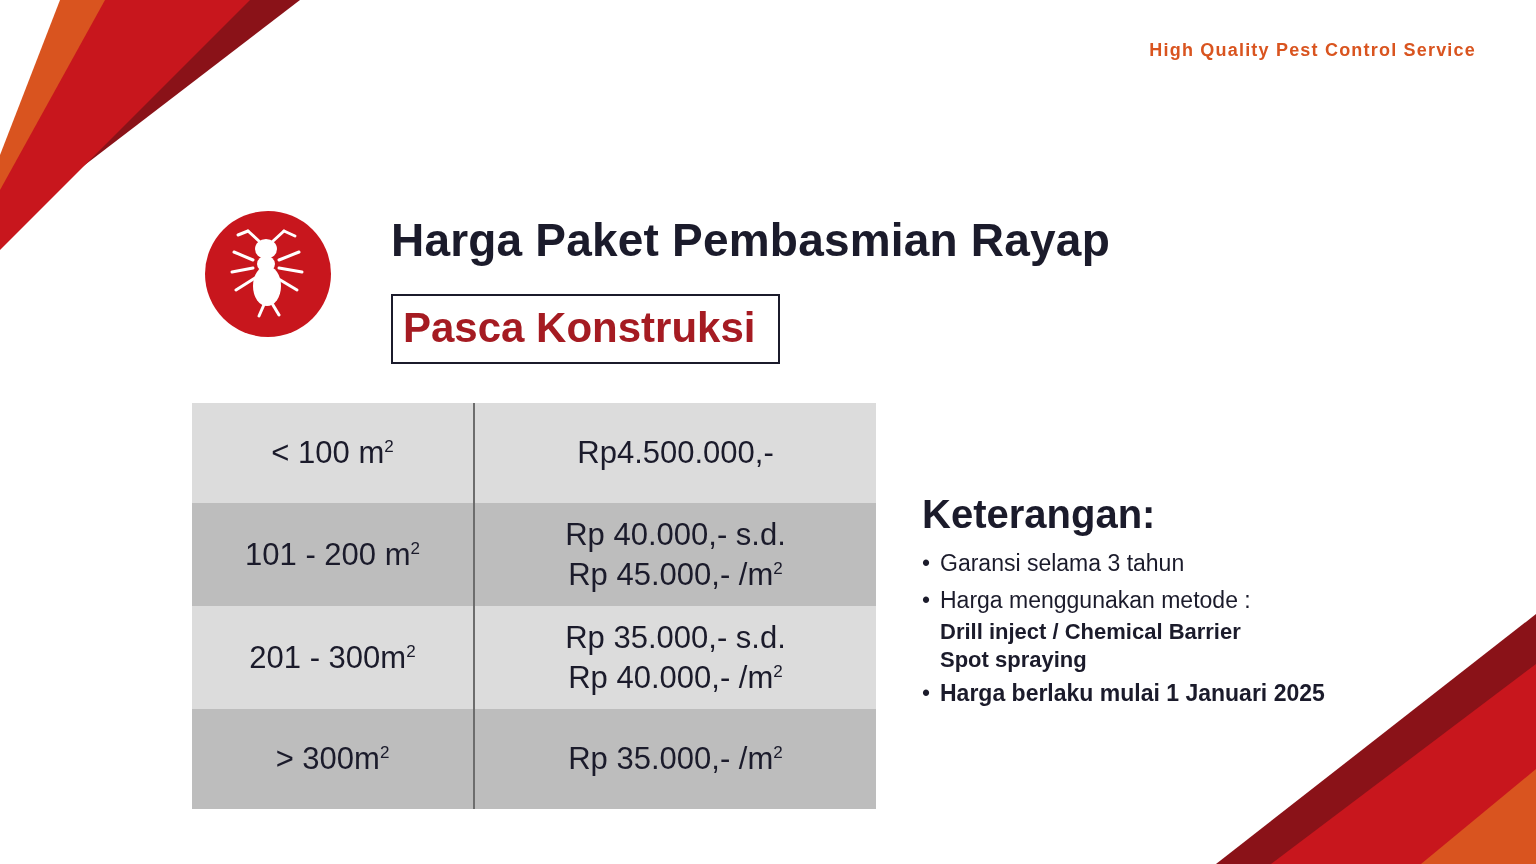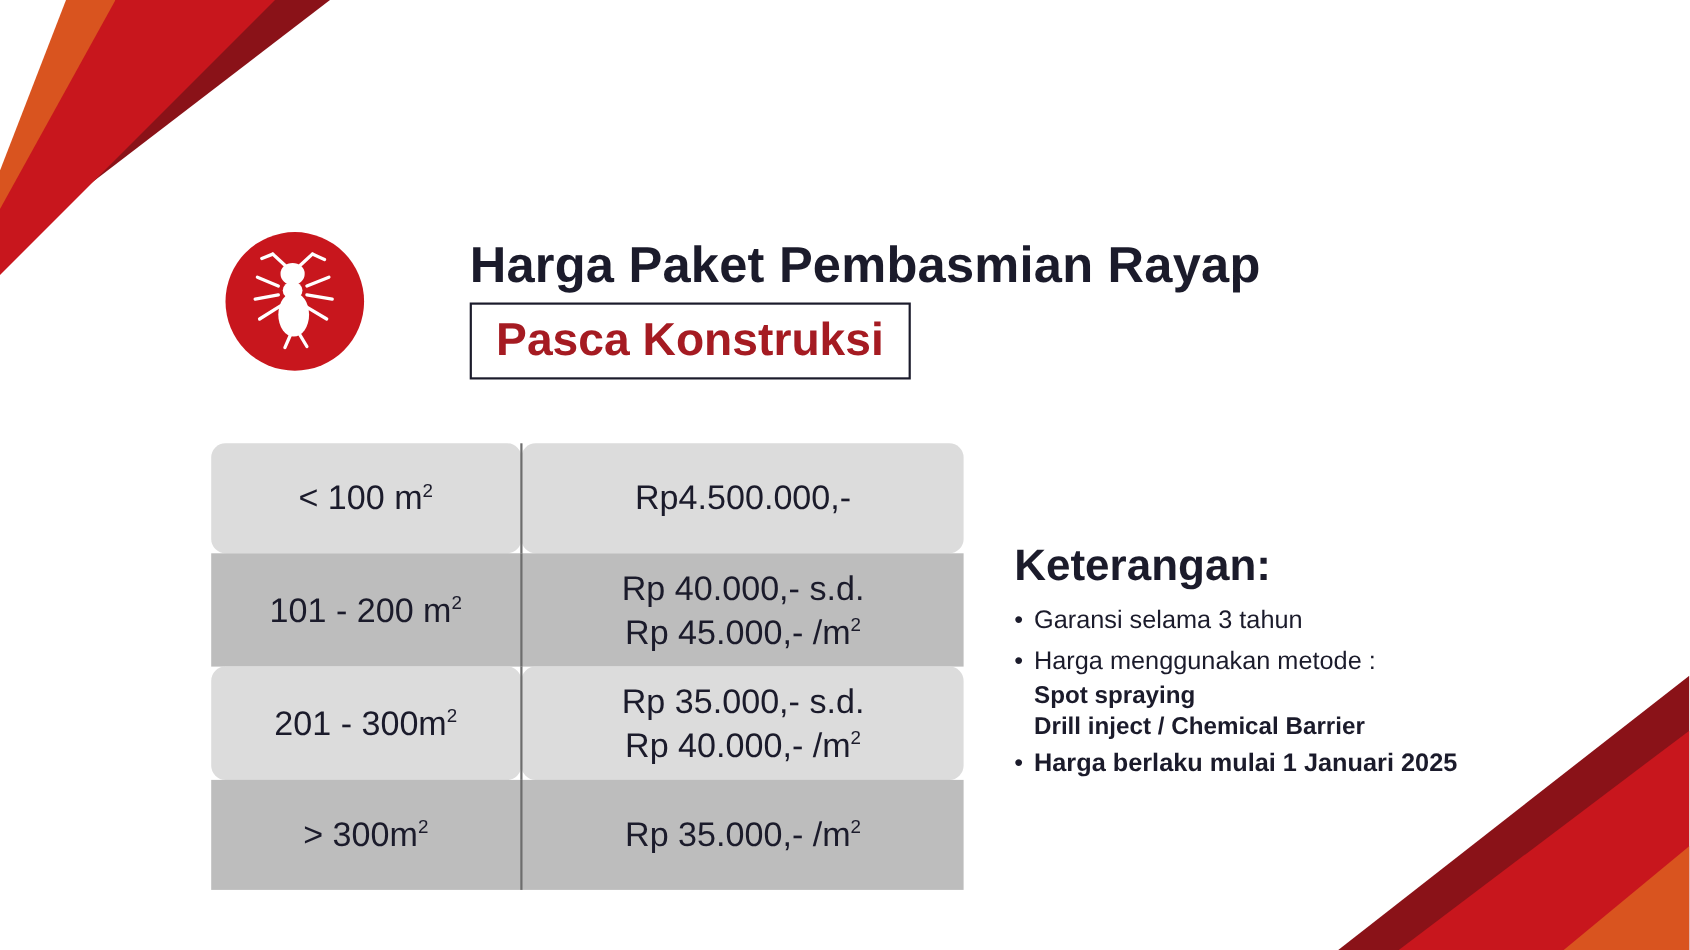--- a/index.html
+++ b/index.html
@@ -88,21 +88,20 @@
     color: #d9541f;
   }
 
   
   .heading-row {
     position: absolute;
     top: 205px;
     left: 205px;
     display: flex;
     align-items: flex-start;
-    gap: 36px;
   }
   .termite-badge {
     width: 126px;
     height: 126px;
     border-radius: 50%;
     background: #c8161d;
     flex: 0 0 auto;
     display: flex;
     align-items: center;
     justify-content: center;
@@ -114,22 +113,22 @@
   }
   .title-main {
     font-size: 46px;
     font-weight: bold;
     color: #1b1b2b;
     letter-spacing: 0.2px;
     white-space: nowrap;
   }
   .title-box {
     display: inline-block;
-    margin-top: 8px;
-    padding: 8px 22px 10px 22px;
+    margin-top: 27px;
+    padding: 8px 22px 10px 10px;
     border: 2px solid #1b1b2b;
   }
   .title-sub {
     font-size: 42px;
     font-weight: bold;
     color: #a51b22;
     white-space: nowrap;
   }
 
   
@@ -148,21 +147,21 @@
     font-size: 31px;
     line-height: 1.28;
   }
   .price-table td.area {
     width: 282px;
     border-right: 2px solid #6d6d6d;
   }
   .price-table td.price {
     width: 402px;
   }
-  .row-light td { background: #dcdcdc; border-radius: 13px; }
+  .row-light td { background: #dcdcdc; }
   .row-dark td { background: #bdbdbd; }
   .row-h1 td { height: 100px; }
   .row-h2 td { height: 103px; }
   sup {
     font-size: 0.55em;
     vertical-align: super;
     line-height: 0;
   }
 
   
@@ -207,20 +206,21 @@
 
   <div class="deco deco-tl-dark"></div>
   <div class="deco deco-tl-red"></div>
   <div class="deco deco-tl-orange"></div>
   <div class="deco deco-tl-white"></div>
   <div class="deco deco-br-dark"></div>
   <div class="deco deco-br-red"></div>
   <div class="deco deco-br-orange"></div>
 
   <div class="logo">
+    <div class="logo-tag">High Quality Pest Control Service</div>
   </div>
 
   <div class="heading-row">
     <div class="termite-badge">
       <svg width="84" height="92" viewBox="0 0 84 92" aria-hidden="true">
         <g fill="#ffffff" stroke="#ffffff" stroke-width="3" stroke-linecap="round">
           <line x1="34" y1="14" x2="22" y2="3"></line>
           <line x1="22" y1="3" x2="12" y2="7"></line>
           <line x1="46" y1="14" x2="58" y2="3"></line>
           <line x1="58" y1="3" x2="69" y2="8"></line>
@@ -284,22 +284,22 @@
           <span class="bullet">•</span>
           <div class="note-body">
             <div>Garansi selama 3 tahun</div>
           </div>
         </div>
         <div class="note-item">
           <span class="bullet">•</span>
           <div class="note-body">
             <div>Harga menggunakan metode :</div>
             <div class="note-sub">
+              <div>Drill inject / Chemical Barrier</div>
               <div>Spot spraying</div>
-              <div>Drill inject / Chemical Barrier</div>
             </div>
           </div>
         </div>
         <div class="note-item">
           <span class="bullet">•</span>
           <div class="note-body">
             <div class="note-strong">Harga berlaku mulai 1 Januari 2025</div>
           </div>
         </div>
       </div>

